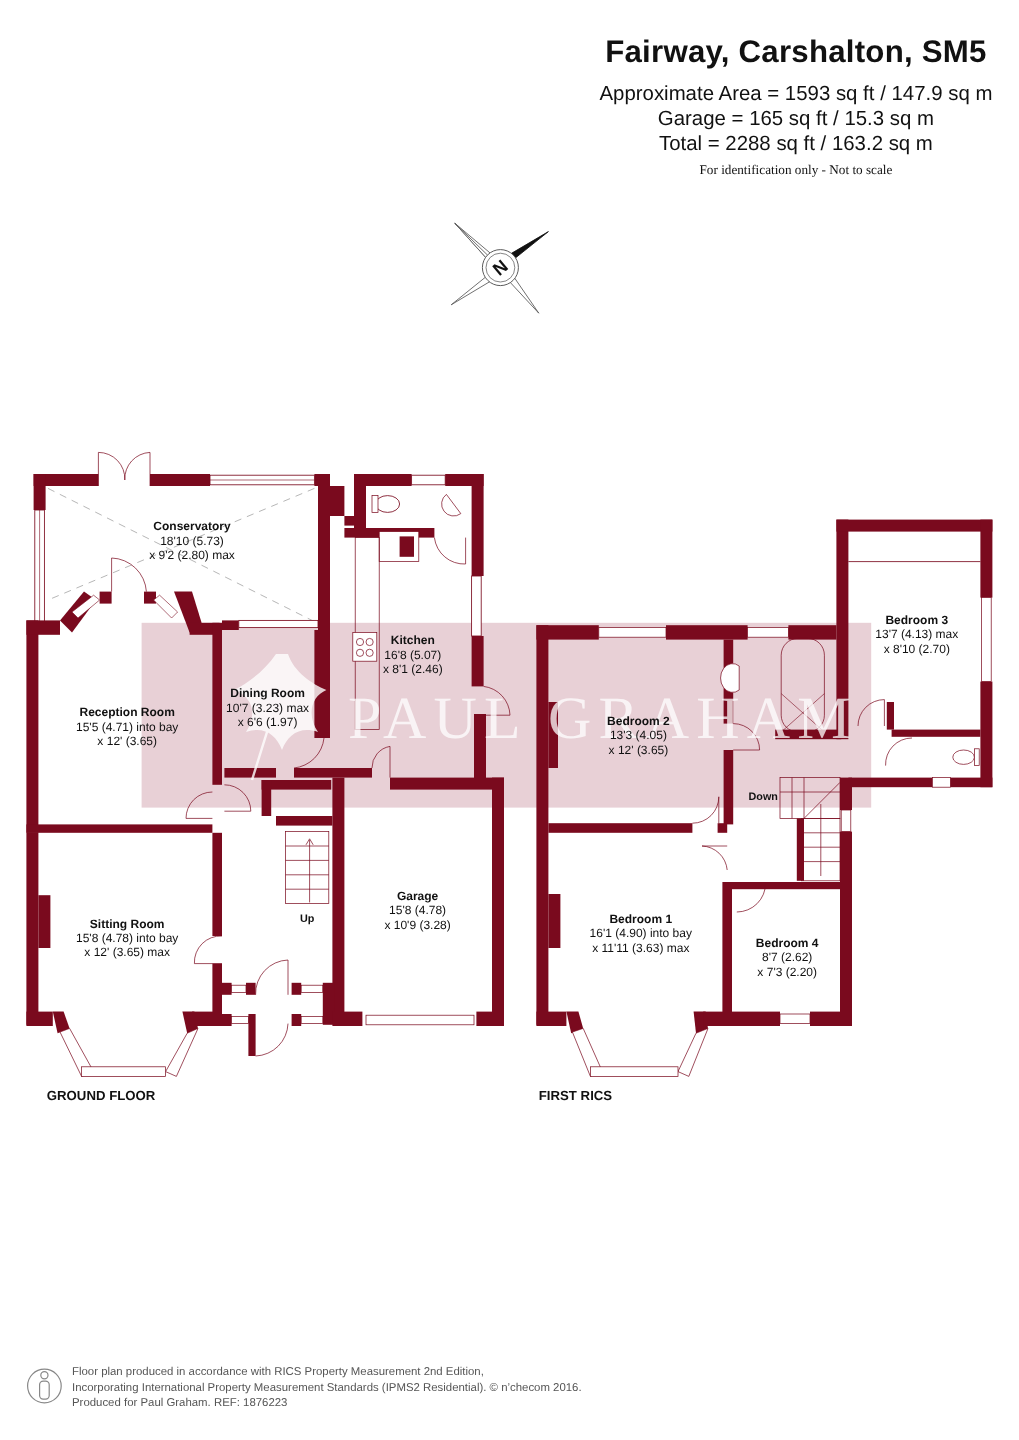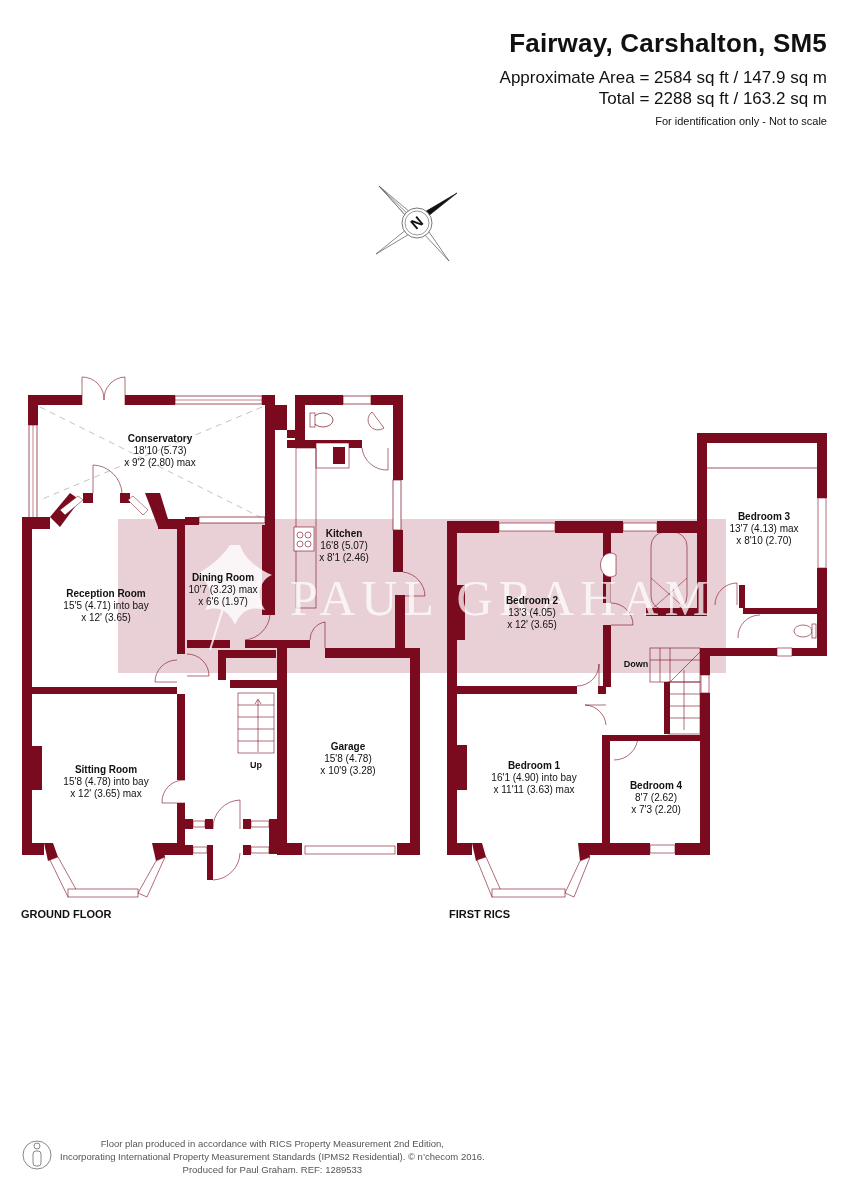--- a/index.html
+++ b/index.html
@@ -1,36 +1,37 @@
 <!DOCTYPE html>
 <html><head>
 <meta charset="utf-8">
 <style>
   html, body { margin:0; padding:0; background:#ffffff; }
   body { width:849px; height:1200px; position:relative; overflow:hidden; font-family:"Liberation Sans", sans-serif; color:#111; }
-  .header { position:absolute; right:22px; top:28px; text-align:right; }
+  .header { position:absolute; right:22px; top:28px; text-align:center; }
   .title { font-size:26px; font-weight:bold; letter-spacing:0.2px; margin:0 0 8px 0; color:#111; }
   .area-line { font-size:17px; line-height:21px; color:#111; }
-  .note { font-size:11px; margin-top:6px; color:#111; }
+  .note { font-size:11px; margin-top:6px; color:#111;font-family:Liberation Serif, serif; }
   svg.plan { position:absolute; left:0; top:0; }
   .room-label { font-family:"Liberation Sans", sans-serif; font-size:10px; font-weight:bold; fill:#111; text-anchor:middle; }
   .room-dim { font-family:"Liberation Sans", sans-serif; font-size:10px; fill:#111; text-anchor:middle; }
   .small-label { font-family:"Liberation Sans", sans-serif; font-size:9px; font-weight:bold; fill:#111; text-anchor:middle; }
   .floor-label { position:absolute; font-size:11px; font-weight:bold; color:#111; }
   .footer { position:absolute; left:22px; top:1137px; display:flex; align-items:flex-start; }
   .footer-icon { width:30px; height:36px; margin-right:8px; }
-  .footer-text { font-size:9.5px; line-height:13px; color:#555;text-align:center; }
+  .footer-text { font-size:9.5px; line-height:13px; color:#555; }
   .watermark { font-family:"Liberation Serif", serif; font-size:50px; fill:#ffffff; fill-opacity:0.75; letter-spacing:6px; }
 </style>
 </head>
 <body>
 
 <div class="header">
   <div class="title">Fairway, Carshalton, SM5</div>
-  <div class="area-line">Approximate Area = 2584 sq ft / 147.9 sq m</div>
+  <div class="area-line">Approximate Area = 1593 sq ft / 147.9 sq m</div>
+  <div class="area-line">Garage = 165 sq ft / 15.3 sq m</div>
   <div class="area-line">Total = 2288 sq ft / 163.2 sq m</div>
   <div class="note">For identification only - Not to scale</div>
 </div>
 
 <svg class="plan" width="849" height="1200" viewBox="0 0 849 1200">
 
   <g transform="translate(417,223)">
     <polygon points="-38,-37 -6,-10 0,0 -10,-6" fill="#fff" stroke="#555" stroke-width="0.7"></polygon>
     <polygon points="-38,-37 -10,-6 0,0" fill="#fff" stroke="#555" stroke-width="0.7"></polygon>
     <polygon points="-41,31 -10,6 0,0 -6,10" fill="#fff" stroke="#555" stroke-width="0.7"></polygon>
@@ -291,27 +292,27 @@
     <text x="534" y="793" class="room-dim">x 11'11 (3.63) max</text>
   </g>
   <g>
     <text x="656" y="789" class="room-label">Bedroom 4</text>
     <text x="656" y="801" class="room-dim">8'7 (2.62)</text>
     <text x="656" y="813" class="room-dim">x 7'3 (2.20)</text>
   </g>
   <text x="636" y="667" class="small-label">Down</text>
 </svg>
 
-<div class="floor-label" style="left:21px; top:908px;">GROUND FLOOR</div>
+<div class="floor-label" style="left:39px; top:908px;">GROUND FLOOR</div>
 <div class="floor-label" style="left:449px; top:908px;">FIRST RICS</div>
 
 <div class="footer">
   <svg class="footer-icon" viewBox="0 0 30 36">
     <circle cx="15" cy="18" r="14" fill="none" stroke="#888" stroke-width="1"></circle>
     <circle cx="15" cy="9" r="3" fill="none" stroke="#888" stroke-width="1"></circle>
     <rect x="11" y="14" width="8" height="15" rx="3" fill="none" stroke="#888" stroke-width="1"></rect>
   </svg>
   <div class="footer-text">
     <div>Floor plan produced in accordance with RICS Property Measurement 2nd Edition,</div>
     <div>Incorporating International Property Measurement Standards (IPMS2 Residential).   © n’checom 2016.</div>
-    <div>Produced for Paul Graham.   REF: 1289533</div>
+    <div>Produced for Paul Graham.   REF: 1876223</div>
   </div>
 </div>
 
 </body></html>

